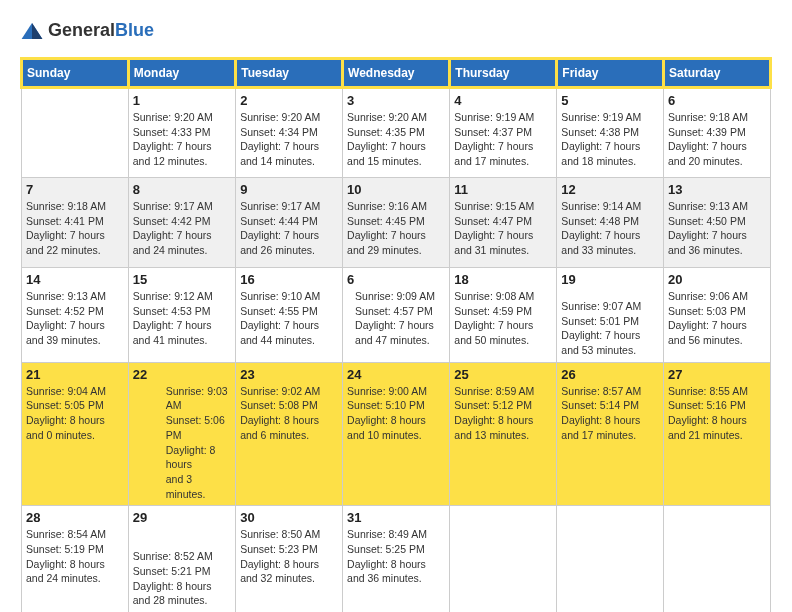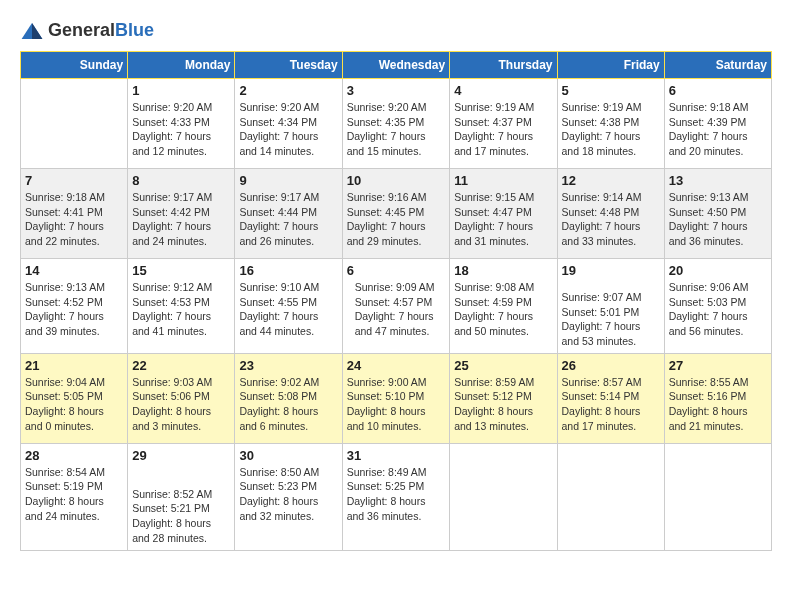--- a/index.html
+++ b/index.html
@@ -7,21 +7,21 @@
       font-family: Arial, sans-serif;
       background: #fff;
       width: 792px;
       min-height: 612px;
       padding: 20px;
     }
     .header {
       display: flex;
       justify-content: space-between;
       align-items: flex-end;
-      margin-bottom: 10px;
+      margin-bottom: 16px;
     }
     .logo {
       display: flex;
       align-items: center;
       gap: 4px;
     }
     .logo-icon {
       width: 24px;
       height: 20px;
     }
@@ -42,24 +42,24 @@
       width: 100%;
       border-collapse: collapse;
       font-size: 11px;
     }
     thead tr {
       background: #2a6eba;
       color: #fff;
     }
     thead th {
       padding: 6px 4px;
-      text-align: right;
+      text-align: left;
       font-weight: bold;
       font-size: 12px;
-      border: 1px solid #fde047;
+      border: 3px solid #fde047;
     }
     tbody tr {
       background: #fff;
     }
     tbody tr:nth-child(even) {
       background: #f5f5f5;
     }
     tbody td {
       vertical-align: top;
       padding: 4px 4px;
@@ -250,31 +250,31 @@
 and 53 minutes.</div>
         </td>
         <td>
           <span class="day-number">20</span>
           <div class="day-info" style="white-space: pre-line;">Sunrise: 9:06 AM
 Sunset: 5:03 PM
 Daylight: 7 hours
 and 56 minutes.</div>
         </td>
       </tr>
-      <tr style="background: #fef9c3;">
+      <tr style="background: #fde047;">
         <td>
           <span class="day-number">21</span>
           <div class="day-info" style="white-space: pre-line;">Sunrise: 9:04 AM
 Sunset: 5:05 PM
 Daylight: 8 hours
 and 0 minutes.</div>
         </td>
         <td>
           <span class="day-number">22</span>
-          <div class="day-info" style="white-space: pre-line;">Sunrise: 9:03 AM
+          <div class="day-info" style="white-space: pre-line; margin-left: 33px;">Sunrise: 9:03 AM
 Sunset: 5:06 PM
 Daylight: 8 hours
 and 3 minutes.</div>
         </td>
         <td>
           <span class="day-number">23</span>
           <div class="day-info" style="white-space: pre-line;">Sunrise: 9:02 AM
 Sunset: 5:08 PM
 Daylight: 8 hours
 and 6 minutes.</div>

